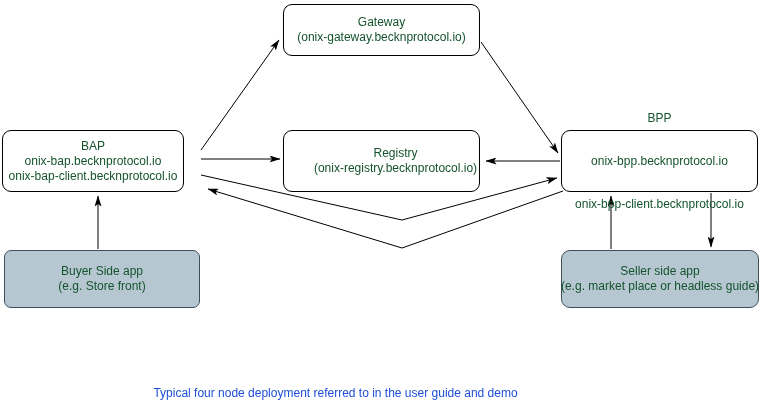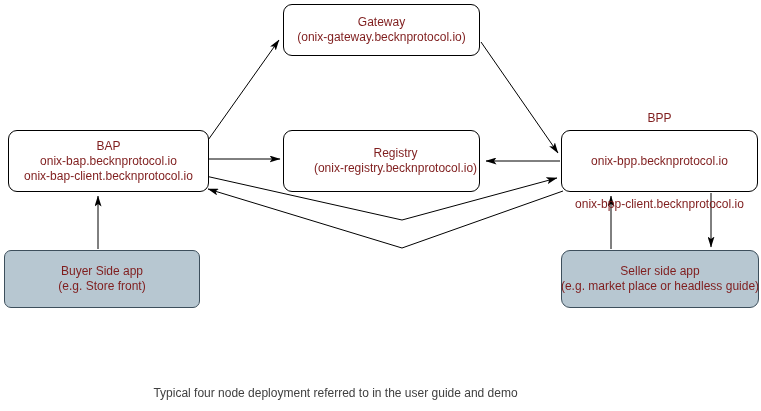--- a/index.html
+++ b/index.html
@@ -13,36 +13,36 @@
   svg.edges { position:absolute; left:0; top:0; width:761px; height:411px; }
   .node {
     position:absolute;
     box-sizing:border-box;
     border:1px solid #000000;
     border-radius:9px;
     background:#ffffff;
     display:flex; flex-direction:column;
     justify-content:center; align-items:center;
     text-align:right;
-    font-size:12px; line-height:15px; color:#7f1d1d;
+    font-size:12px; line-height:15px; color:#14532d;
     white-space:nowrap;
   }
   .node.app {
     background:var(--app-fill,#b7c7d1);
     border-color:var(--app-border,#3d4f5c);
   }
   #gateway  { left:283px; top:4px;   width:197px; height:52px; }
-  #bap      { left:8px;   top:130px; width:201px; height:62px; }
+  #bap      { left:2px;   top:130px; width:182px; height:62px; }
   #registry { left:283px; top:130px; width:197px; height:62px;padding-left:28px; }
   #bpp      { left:561px; top:130px; width:197px; height:62px;gap:28px; }
   #buyer    { left:4px;   top:250px; width:196px; height:58px;border-radius:7px; }
   #seller   { left:561px; top:250px; width:198px; height:58px; }
   .caption {
     position:absolute; left:0; top:386px; width:671px;
-    text-align:center; font-size:12px; color:#404040;
+    text-align:center; font-size:12px; color:#1d4ed8;
   }
   .edge { stroke:var(--arrow,#000000); stroke-width:1; fill:none; }
 </style>
 </head>
 <body>
 
 <div class="canvas">
 
   <svg class="edges" viewBox="0 0 761 411" xmlns="http://www.w3.org/2000/svg">
     <defs>

